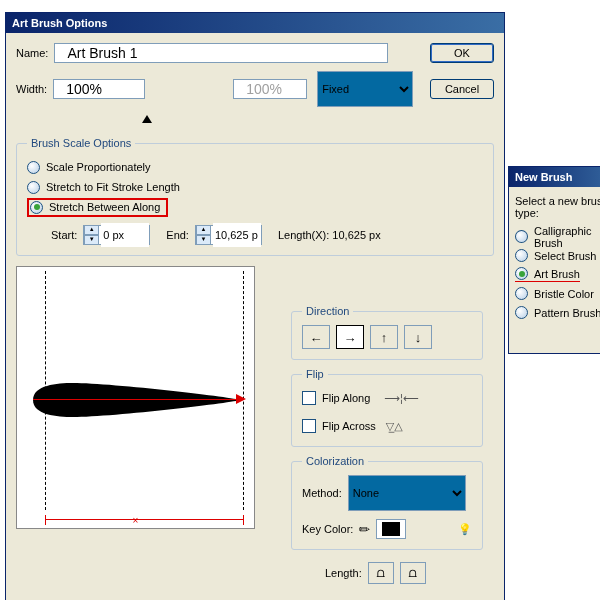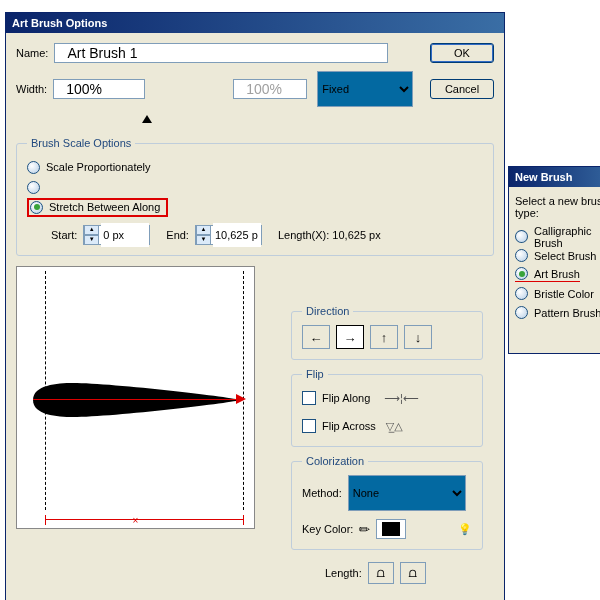--- a/index.html
+++ b/index.html
@@ -78,20 +78,21 @@
       </div>
 
     <fieldset>
       <legend>Brush Scale Options</legend>
       <div class="radio-row">
           <span class="radio"></span>
           <span>Scale Proportionately</span>
         </div>
       <div class="radio-row">
           <span class="radio"></span>
+          <span>Stretch to Fit Stroke Length</span>
         </div>
       <div class="radio-row">
         <span class="red-box">
             <span class="radio sel"></span>
             <span>Stretch Between Along</span>
           </span>
       </div>
       <div class="row" style="margin:8px 0 0 24px">
         <span class="lbl">Start:</span>
         <span class="spin">

